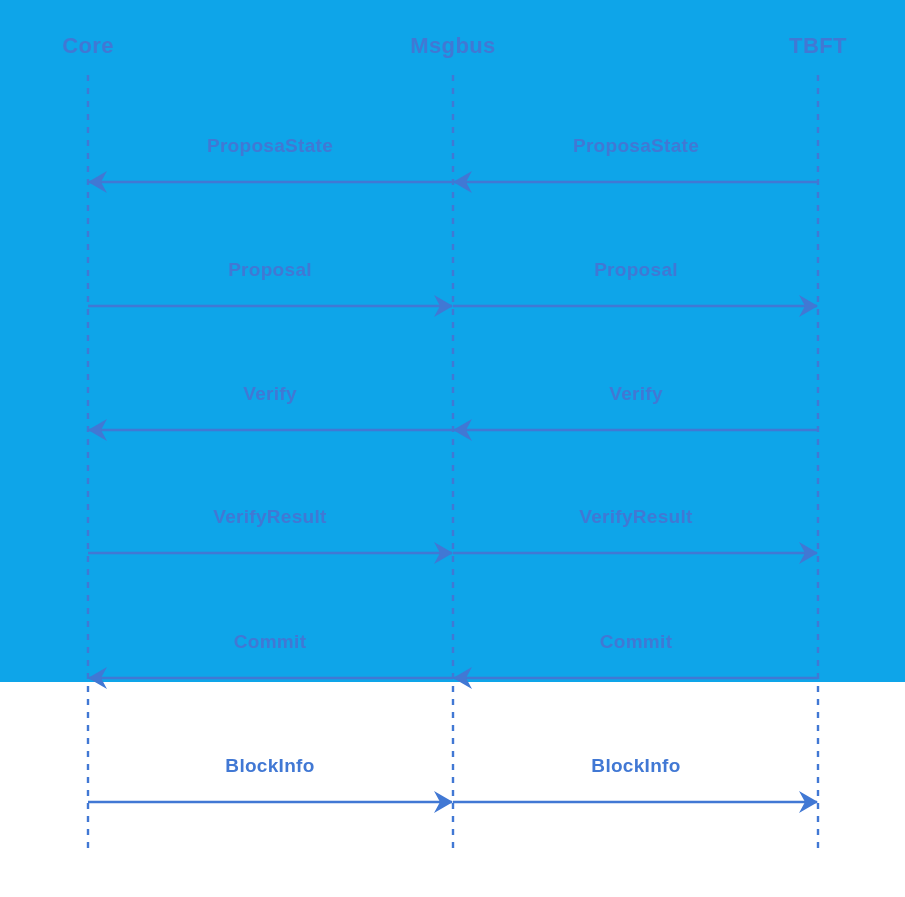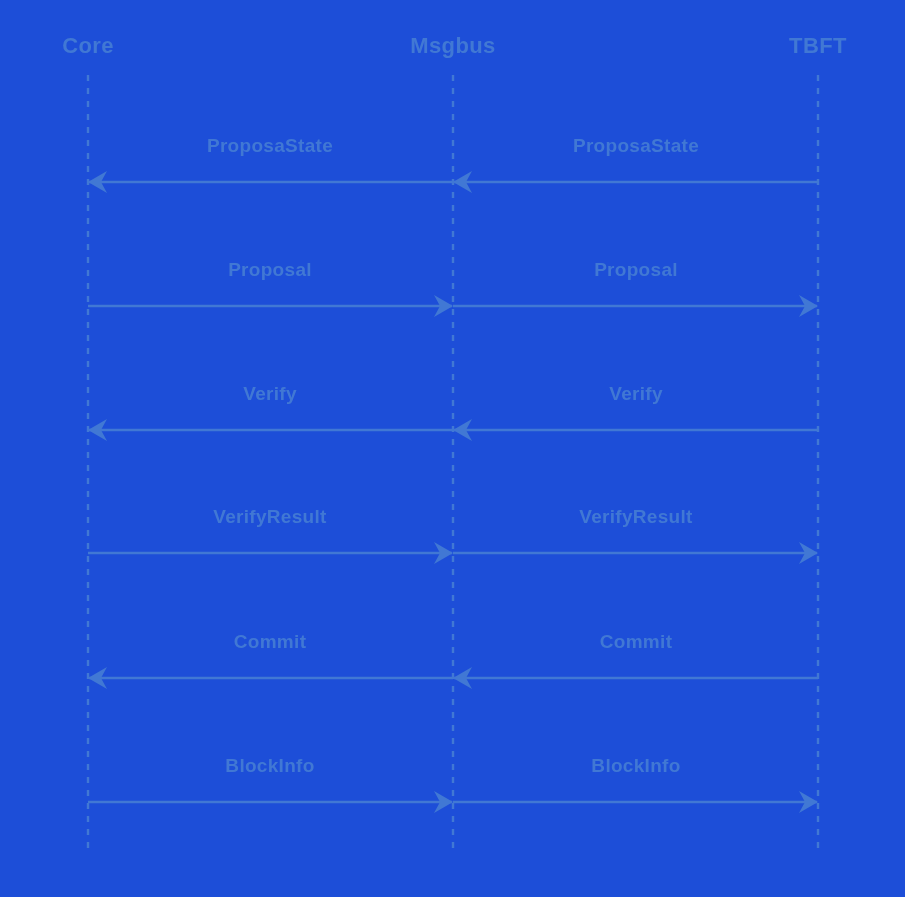--- a/index.html
+++ b/index.html
@@ -9,22 +9,22 @@
   }
   body {
     width: 905px;
     height: 897px;
     overflow: hidden;
     font-family: "Liberation Sans", "DejaVu Sans", sans-serif;
   }
   #diagram-root {
     position: relative;
     width: 905px;
-    height: 897px;
-    background: #1d4ed8;
+    height: 682px;
+    background: #0ea5e9;
   }
   .diagram-svg {
     position: absolute;
     top: 0;
     left: 0;
     width: 905px;
     height: 897px;
     display: block;
   }
   .lifeline-name {

